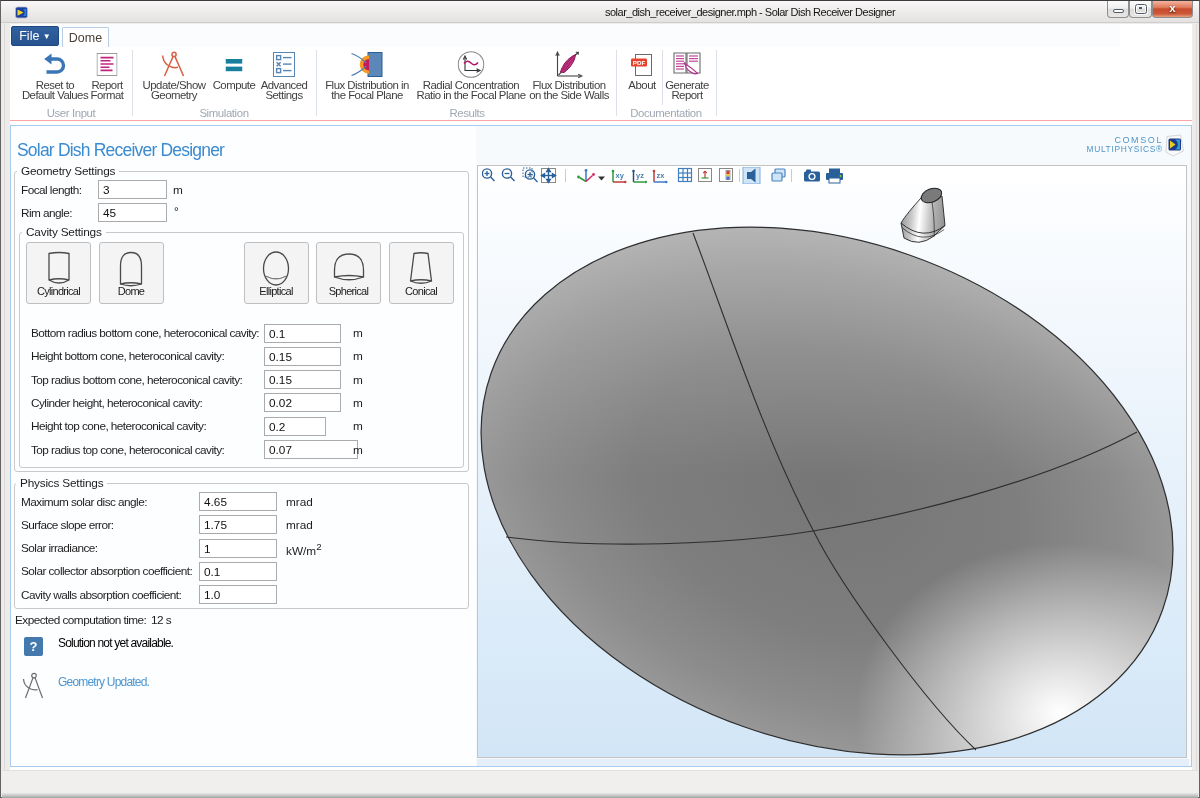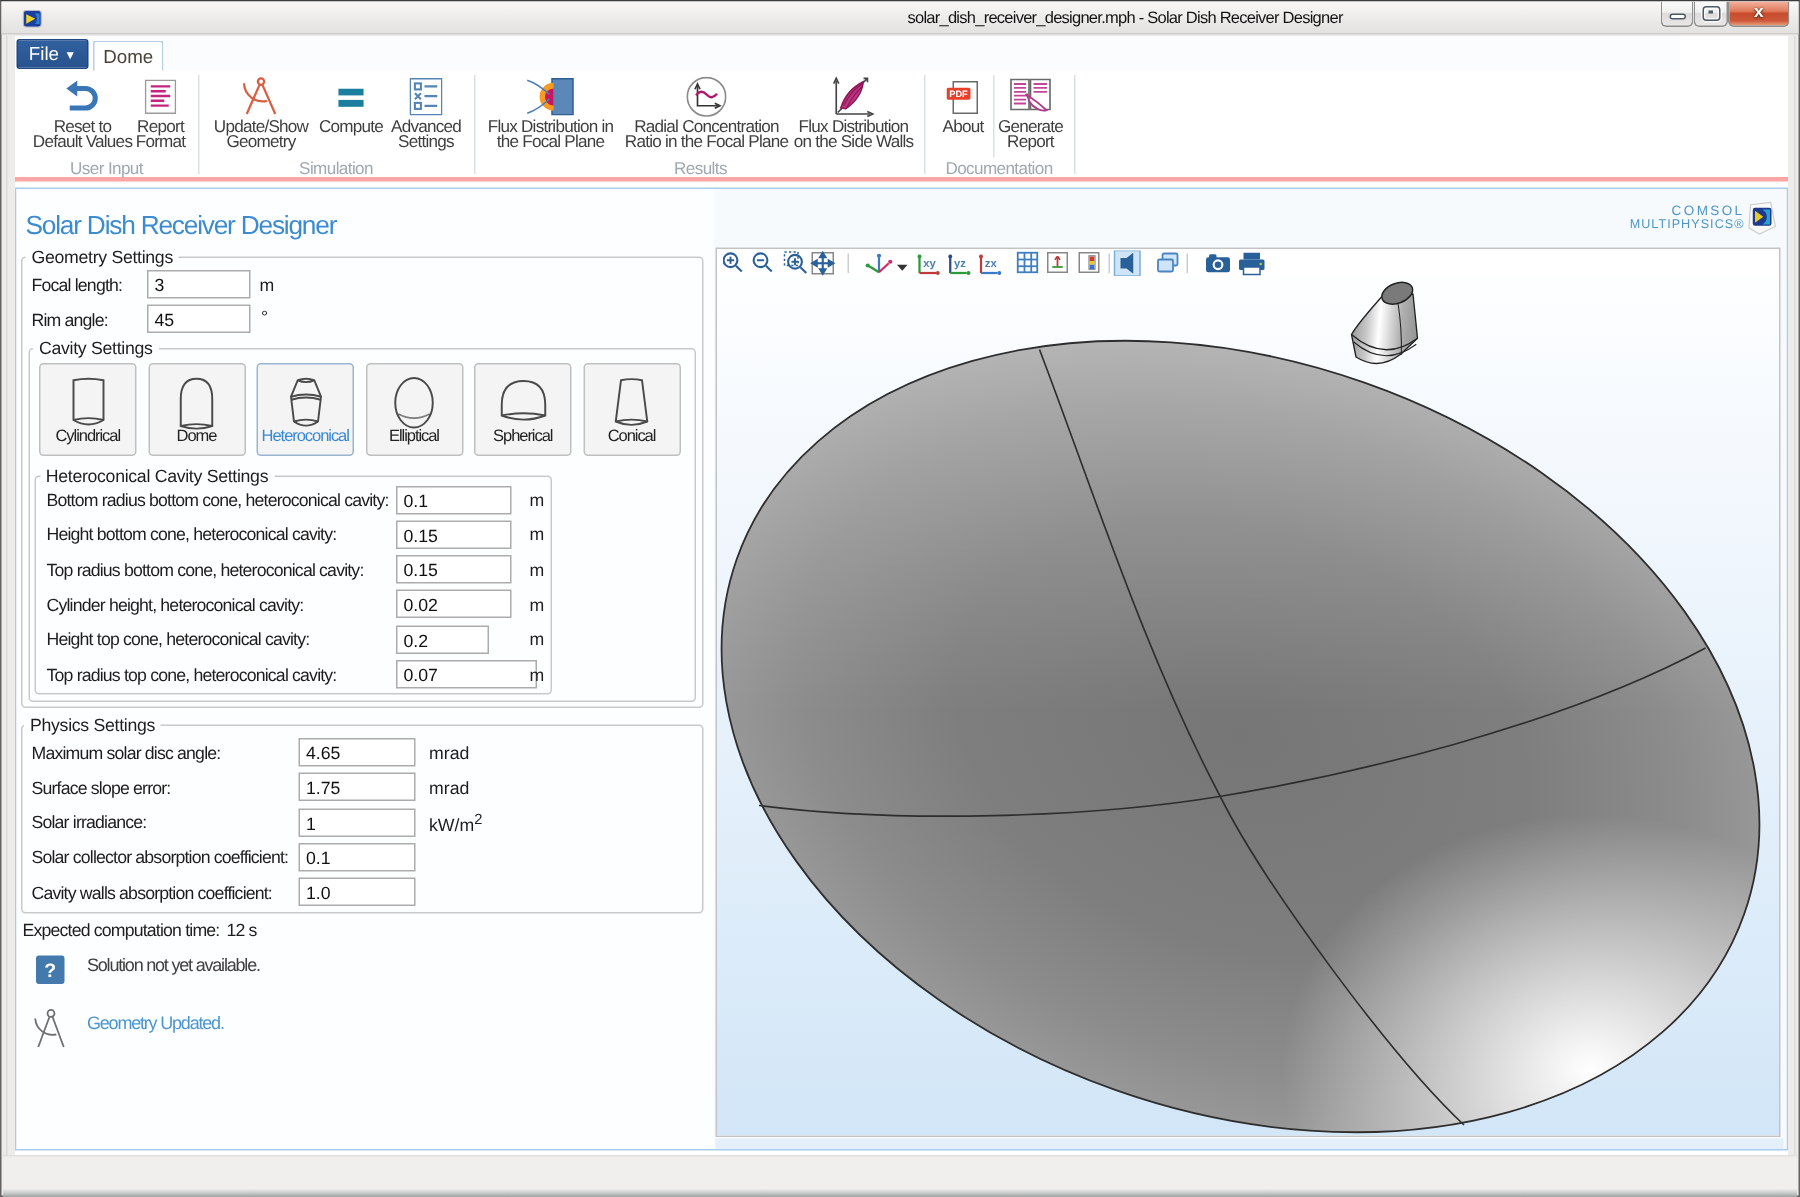--- a/index.html
+++ b/index.html
@@ -35,21 +35,21 @@
 #app { position:absolute; left:9px; top:23px; width:1182px; height:746px; background:#fff; }
 #tabstrip { position:absolute; left:0; top:0; width:1110px; height:23px; background:#fbfcfe; }
 #filebtn { position:absolute; left:1px; top:2px; width:48px; height:20px;
   background:linear-gradient(#31619f,#27538f); border:1px solid #1e4783; border-radius:2px;
   color:#fff; font-size:12.5px; text-align:center; line-height:19px; }
 #filebtn .caret { font-size:8px; vertical-align:1px; }
 #hometab { position:absolute; left:52px; top:3px; width:47px; height:21px; background:#fff;
   border:1px solid #b7cde4; border-bottom:none; border-radius:2px 2px 0 0;
   color:#4b4038; font-size:12.5px; text-align:center; line-height:20px; }
 #ribbon { position:absolute; left:0; top:23px; width:1182px; height:74px; background:#fff;
-  border-bottom:3px solid #fca5a5; }
+  border-bottom:1px solid #fca5a5; }
 .rsep { position:absolute; top:3px; width:1px; height:66px; background:#dce1e7; }
 .rsepshort { position:absolute; top:3px; width:1px; height:55px; background:#dce1e7; }
 .rlabel { position:absolute; font-size:11.4px; color:#3f3f3f; text-align:center; line-height:9.7px; letter-spacing:-0.5px; white-space:nowrap; transform:translateX(-50%); top:34px; }
 .glabel { position:absolute; font-size:11.4px; color:#9fa8b2; text-align:center; top:60px; transform:translateX(-50%); white-space:nowrap; letter-spacing:-0.4px; }
 .ricon { position:absolute; top:4px; transform:translateX(-50%); }
 
 #main { position:absolute; left:0px; top:101px; width:1182px; height:642px;
   border:1px solid #a8cbee; background:#fdfeff; }
 #leftpanel { position:absolute; left:0; top:0; width:465px; height:640px; background:#fdfeff; }
 #rightpanel { position:absolute; left:465px; top:0; width:715px; height:640px; background:#f6fafd; }
@@ -62,21 +62,21 @@
 .finput { position:absolute; height:19px; border:1px solid #ababab; background:#fff;
   font-size:11.8px; color:#111; padding:2px 0 0 4px; line-height:15px; }
 .funit { position:absolute; font-size:11.8px; color:#1d1d1d; }
 .cavbtn { position:absolute; top:116px; width:65px; height:62px; background:#f4f4f4;
   border:1px solid #bfbfbf; border-radius:3px; }
 .cavbtn .cl { position:absolute; bottom:6px; width:100%; text-align:center; font-size:11px;
   color:#222; letter-spacing:-0.7px; }
 .cavbtn svg { position:absolute; left:50%; top:7px; transform:translateX(-50%); }
 #cavHet { border-color:#9ab5cf; }
 #cavHet .cl { color:#3788d8; }
-.bluetext { position:absolute; font-size:12px; color:#404040; letter-spacing:-0.8px; }
+.bluetext { position:absolute; font-size:12px; color:#000000; letter-spacing:-0.8px; }
 </style>
 </head>
 <body>
 <div id="win">
  <div id="titlebar">
   <svg id="appicon" viewBox="0 0 13 13">
         <rect x="0.5" y="1" width="12" height="11" rx="2" fill="#1a3f9e" stroke="#b8b8c8" stroke-width="0.8"></rect>
         <path d="M2.5 3.5 L8.5 6.5 L2.5 9.8 Z" fill="#f0d428"></path>
         <path d="M8.2 3 A5 5 0 0 1 8.2 10 L11.4 10 L11.4 3 Z" fill="#2a7fd4"></path>
       </svg>
@@ -242,32 +242,20 @@
           </div>
     <div class="cavbtn" style="left:87.5px">
             <svg width="30" height="38" viewBox="0 0 30 38">
               <g fill="none" stroke="#4a4a4a" stroke-width="1.3">
                 <path d="M4.5 34 L4.5 16 Q4.5 2.5 15 2.5 Q25.5 2.5 25.5 16 L25.5 34 Q15 37.5 4.5 34 Z"></path>
                 <path d="M4.5 34 Q15 31.5 25.5 34"></path>
               </g>
             </svg>
             <div class="cl">Dome</div>
           </div>
-    <div class="cavbtn" id="cavHet" style="left:160px">
-            <svg width="30" height="40" viewBox="0 0 30 40">
-              <g fill="none" stroke="#4a4a4a" stroke-width="1.3">
-                <path d="M9.5 3.5 Q15 1.5 20.5 3.5 L25 14.5 L23 31 Q15 36.5 7 31 L5 14.5 Z"></path>
-                <path d="M5 14.5 Q15 11.5 25 14.5"></path>
-                <path d="M5.2 16.5 Q15 13.5 24.8 16.5"></path>
-                <path d="M7 31 Q15 28.5 23 31"></path>
-                <path d="M9.5 3.5 Q15 6 20.5 3.5"></path>
-              </g>
-            </svg>
-            <div class="cl">Heteroconical</div>
-          </div>
     <div class="cavbtn" style="left:232.5px">
             <svg width="32" height="38" viewBox="0 0 32 38">
               <g fill="none" stroke="#4a4a4a" stroke-width="1.3">
                 <ellipse cx="16" cy="18.5" rx="12.5" ry="16.5"></ellipse>
                 <path d="M5.5 26 Q16 31.5 26.5 26" opacity="0.7"></path>
               </g>
             </svg>
             <div class="cl">Elliptical</div>
           </div>
     <div class="cavbtn" style="left:305px">
@@ -280,23 +268,20 @@
             <div class="cl">Spherical</div>
           </div>
     <div class="cavbtn" style="left:377.5px">
             <svg width="32" height="38" viewBox="0 0 32 38">
               <g fill="none" stroke="#4a4a4a" stroke-width="1.3">
                 <path d="M9 3.5 Q16 2 23 3.5 L26.5 31 Q16 35.5 5.5 31 Z"></path>
                 <path d="M5.5 31 Q16 28.5 26.5 31"></path>
               </g>
             </svg>
             <div class="cl">Conical</div>
-          </div>
-    <div class="fs" style="left:12px;top:191px;width:345px;height:145.5px">
-            <span class="lg" style="left:2.5px">Heteroconical Cavity Settings</span>
           </div>
     <div class="flabel" style="left:20px;top:200.0px">Bottom radius bottom cone, heteroconical cavity:</div>
     <div class="finput" style="left:253px;top:197.5px;width:77px">0.1</div>
     <div class="funit" style="left:342px;top:200.0px">m</div>
     <div class="flabel" style="left:20px;top:223.3px">Height bottom cone, heteroconical cavity:</div>
     <div class="finput" style="left:253px;top:220.8px;width:77px">0.15</div>
     <div class="funit" style="left:342px;top:223.3px">m</div>
     <div class="flabel" style="left:20px;top:246.6px">Top radius bottom cone, heteroconical cavity:</div>
     <div class="finput" style="left:253px;top:244.1px;width:77px">0.15</div>
     <div class="funit" style="left:342px;top:246.6px">m</div>

